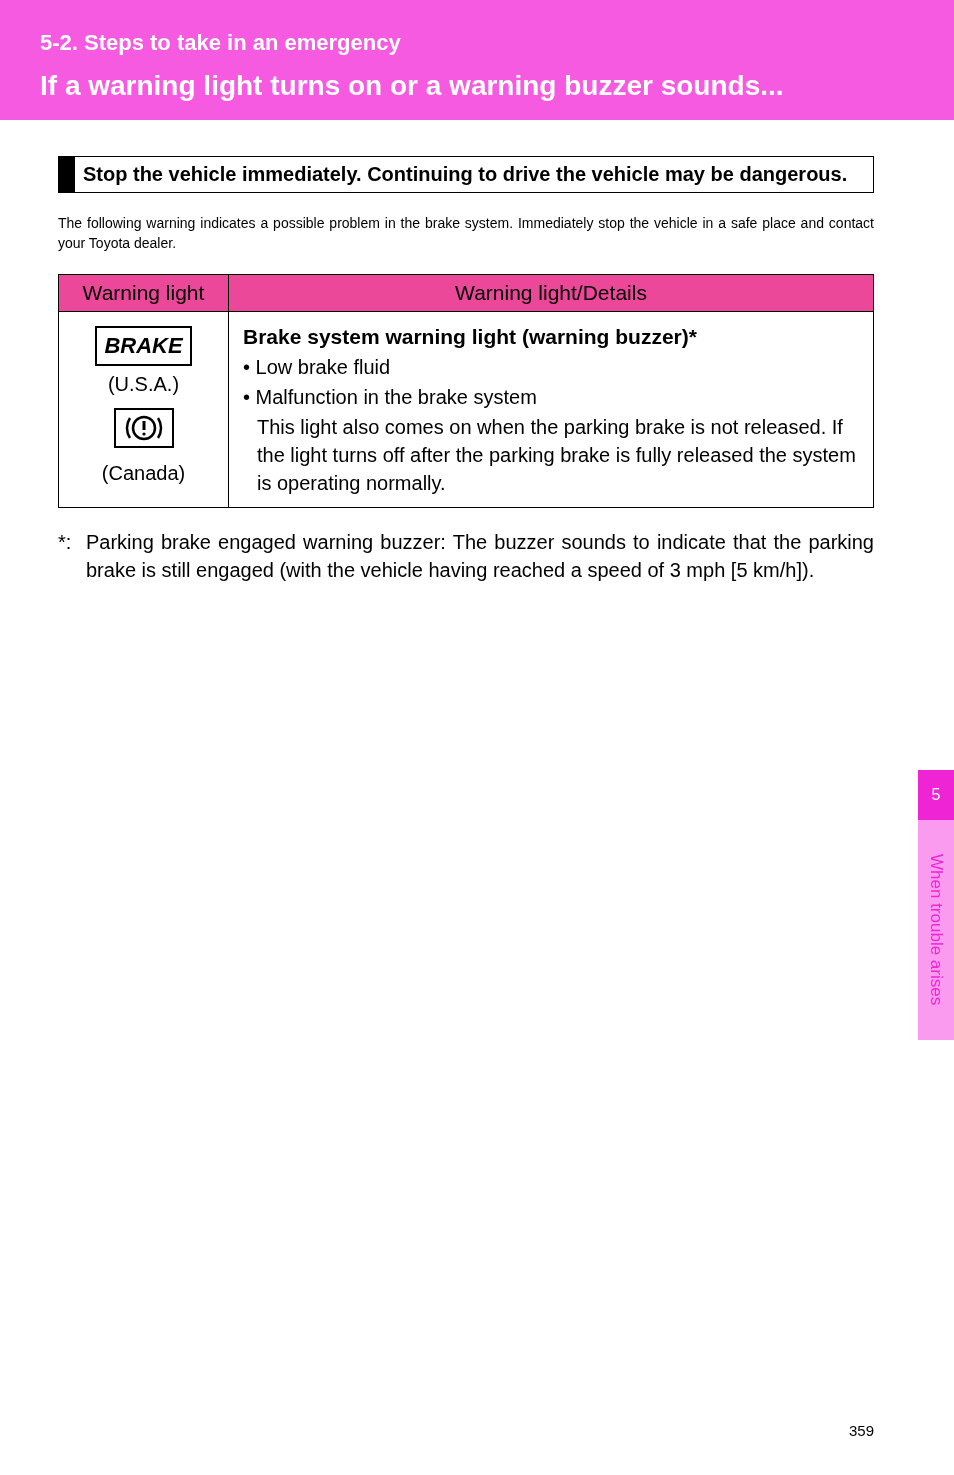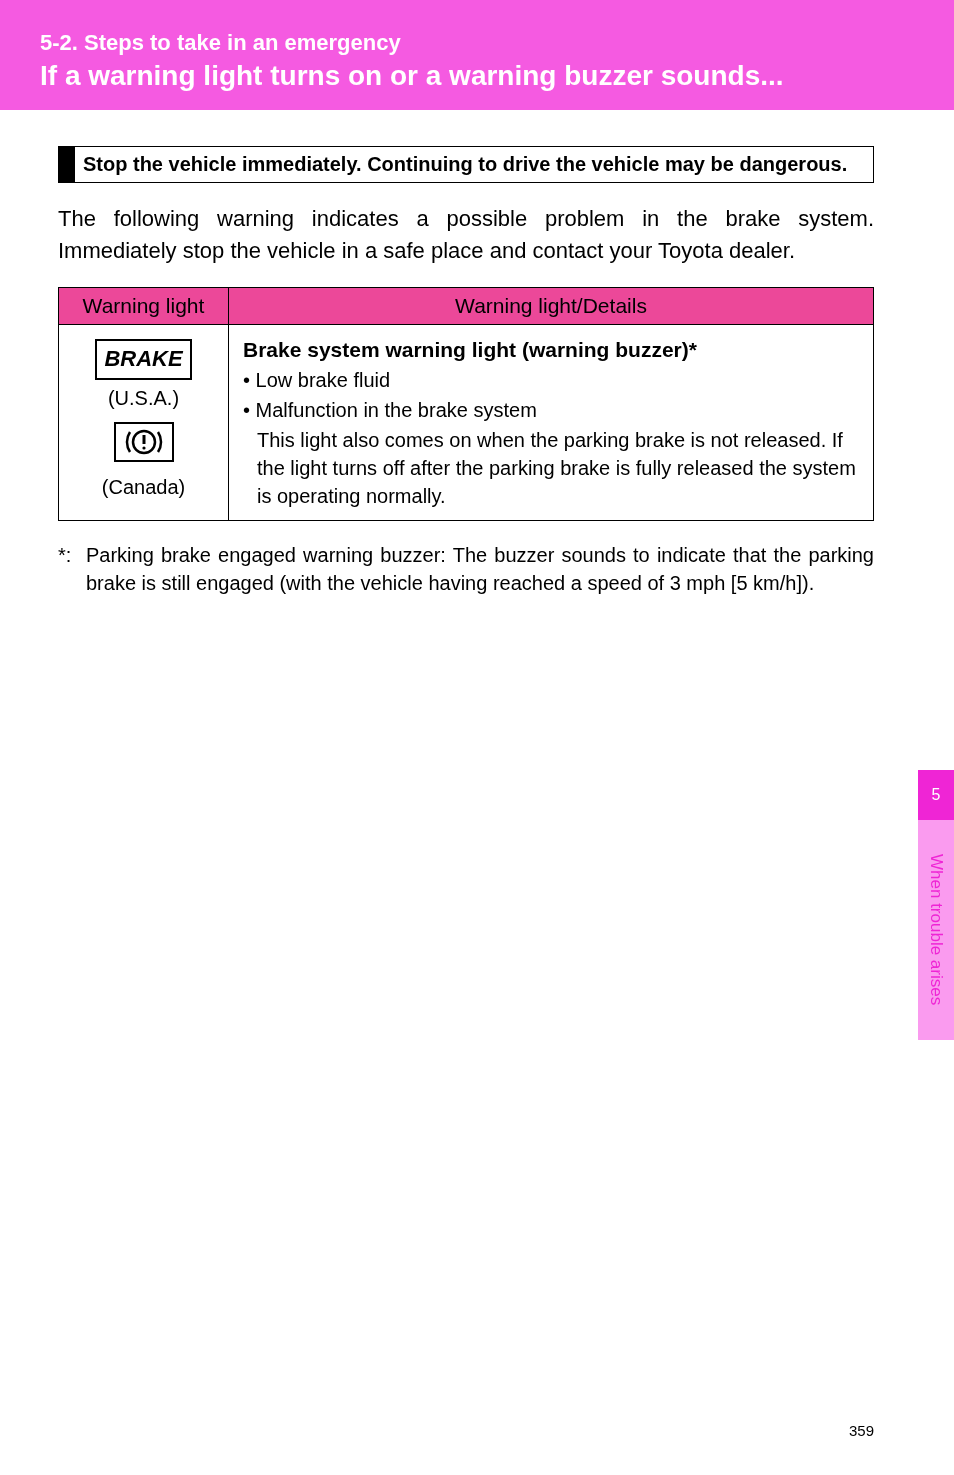--- a/index.html
+++ b/index.html
@@ -15,21 +15,21 @@
       position: relative;
     }
     .header-band {
       background: #f55ae1;
       padding: 30px 0 18px 40px;
       color: #fff;
     }
     .section-number {
       font-size: 22px;
       font-weight: bold;
-      margin-bottom: 4px;
+      margin-bottom: 14px;
     }
     .section-title {
       font-size: 28px;
       font-weight: bold;
     }
     .content-area {
       padding: 0 80px 0 58px;
     }
     .intro-box {
       background: #eaeaea;
@@ -53,21 +53,21 @@
       background: #000;
       flex-shrink: 0;
     }
     .subhead-text {
       font-size: 20px;
       font-weight: bold;
       padding: 5px 8px;
       line-height: 1.25;
     }
     .body-para {
-      font-size: 22px;
+      font-size: 14px;
       line-height: 1.45;
       margin-top: 20px;
       text-align: justify;
     }
     .warning-table {
       width: 100%;
       border-collapse: collapse;
       margin-top: 20px;
     }
     .warning-table th {

